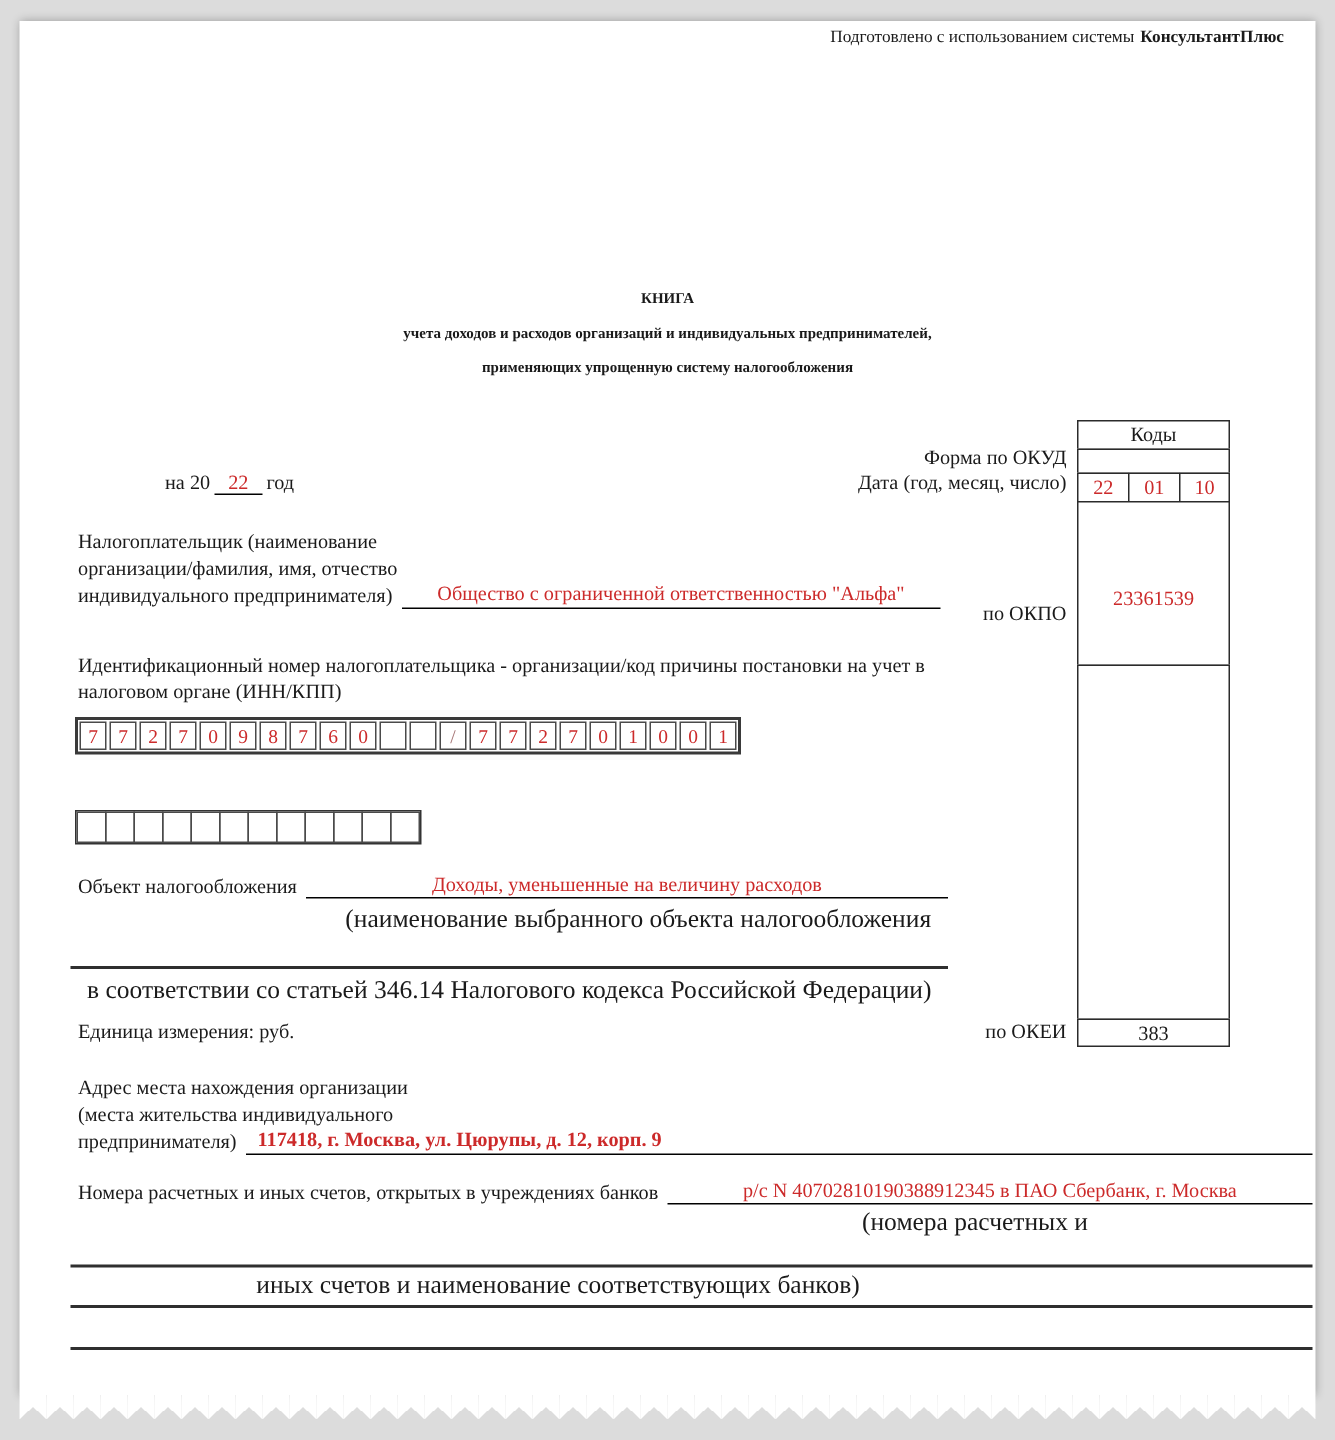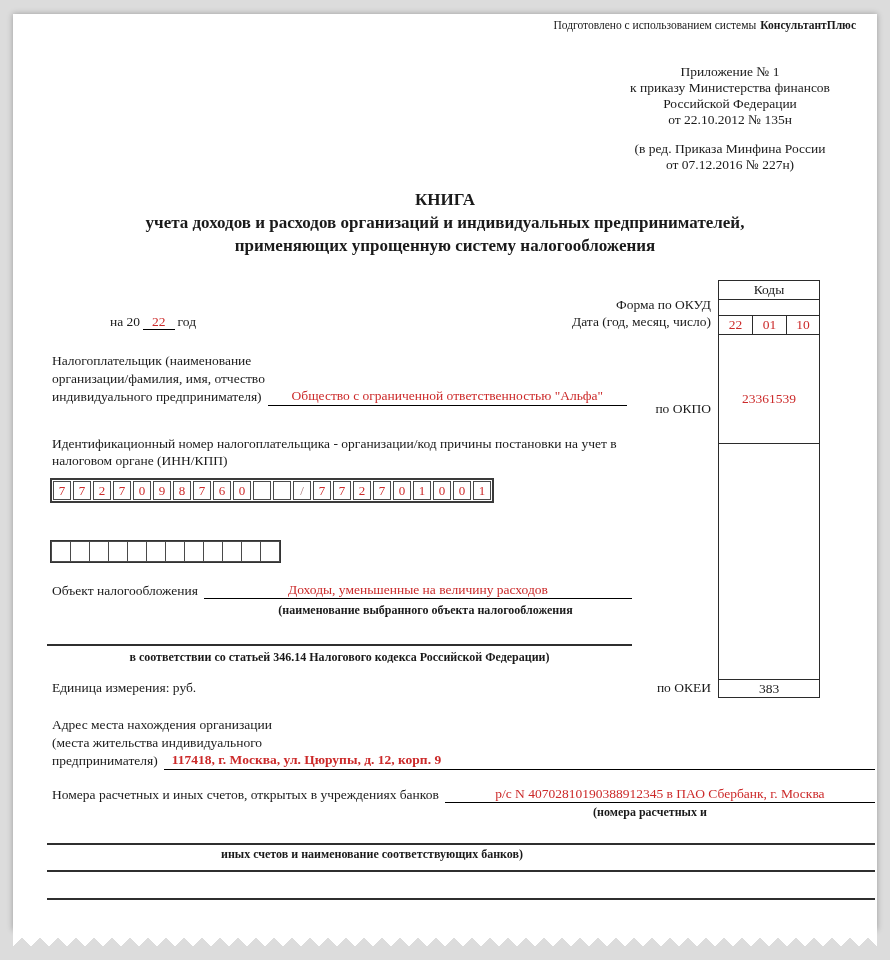--- a/index.html
+++ b/index.html
@@ -25,21 +25,21 @@
   .abs { position:absolute; }
   .red { color:var(--red); }
 
   #prepared { right:21px; top:5px; font-size:11.5px; white-space:nowrap; }
   #prepared b { margin-left:4px; }
 
   #appendix { right:47px; top:50px; text-align:center; line-height:16px; }
   #appendix .gap { height:13px; }
 
   #title { left:0; top:174px; width:864px; text-align:center;
-           font-weight:bold; font-size:17px; line-height:23px; }
+           font-weight:bold; font-size:10px; line-height:23px; }
 
   .rlabel { position:absolute; right:166px; text-align:center; white-space:nowrap; }
   #okud-label { top:283px; }
   #date-label { top:300px; }
   #okpo-label { top:387px; }
   #okei-label { top:666px; }
 
   #year-line { left:97px; top:300px; white-space:nowrap; }
   #year-line .year-val { border-bottom:1px solid #000; padding:0 9px; margin:0 3px; }
 
@@ -73,21 +73,21 @@
                  display:flex; align-items:center; justify-content:center;
                  font-size:13px; color:var(--red); }
   .boxes .cell.sep { color:#a57575; }
   .boxes.thin { gap:0; padding:0; border:1px solid #333; }
   .boxes.thin .cell { margin-left:-1px; width:20px; height:21px; color:#000; }
   .boxes.thin .cell:first-child { margin-left:0; }
   #inn-kpp-boxes { left:37px; top:464px; }
   #inn-ip-boxes  { left:37px; top:526px; }
 
   #tax-object-line { left:39px; top:568px; width:580px; }
-  .caption { position:absolute; text-align:center; font-size:12px; color:#1a1a1a;font-weight:bold; }
+  .caption { position:absolute; text-align:center; font-size:17px; color:#1a1a1a; }
   #tax-object-caption1 { left:205px; top:589px; width:415px; }
   #tax-object-caption2 { left:34px;  top:636px; width:585px; }
 
   .hline { position:absolute; height:0; border-top:2px solid #2f2f2f; }
   #statute-line { left:34px; top:630px; width:585px; }
 
   #unit-label { left:39px; top:666px; white-space:nowrap; }
 
   #address-block { left:39px; top:702px; width:823px; line-height:17.5px; }
 
@@ -100,29 +100,20 @@
 </style>
 </head>
 <body>
 
 <div class="page">
 
   <div id="prepared" class="abs">
     <span>Подготовлено с использованием системы</span><b>КонсультантПлюс</b>
   </div>
 
-  <div id="appendix" class="abs">
-    <div>Приложение № 1</div>
-    <div>к приказу Министерства финансов</div>
-    <div>Российской Федерации</div>
-    <div>от 22.10.2012 № 135н</div>
-    <div class="gap"></div>
-    <div>(в ред. Приказа Минфина России</div>
-    <div>от 07.12.2016 № 227н)</div>
-  </div>
 
   <div id="title" class="abs">
     <div>КНИГА</div>
     <div>учета доходов и расходов организаций и индивидуальных предпринимателей,</div>
     <div>применяющих упрощенную систему налогообложения</div>
   </div>
 
   <div id="okud-label" class="rlabel">Форма по ОКУД</div>
   <div id="date-label" class="rlabel">Дата (год, месяц, число)</div>
   <div id="okpo-label" class="rlabel">по ОКПО</div>

